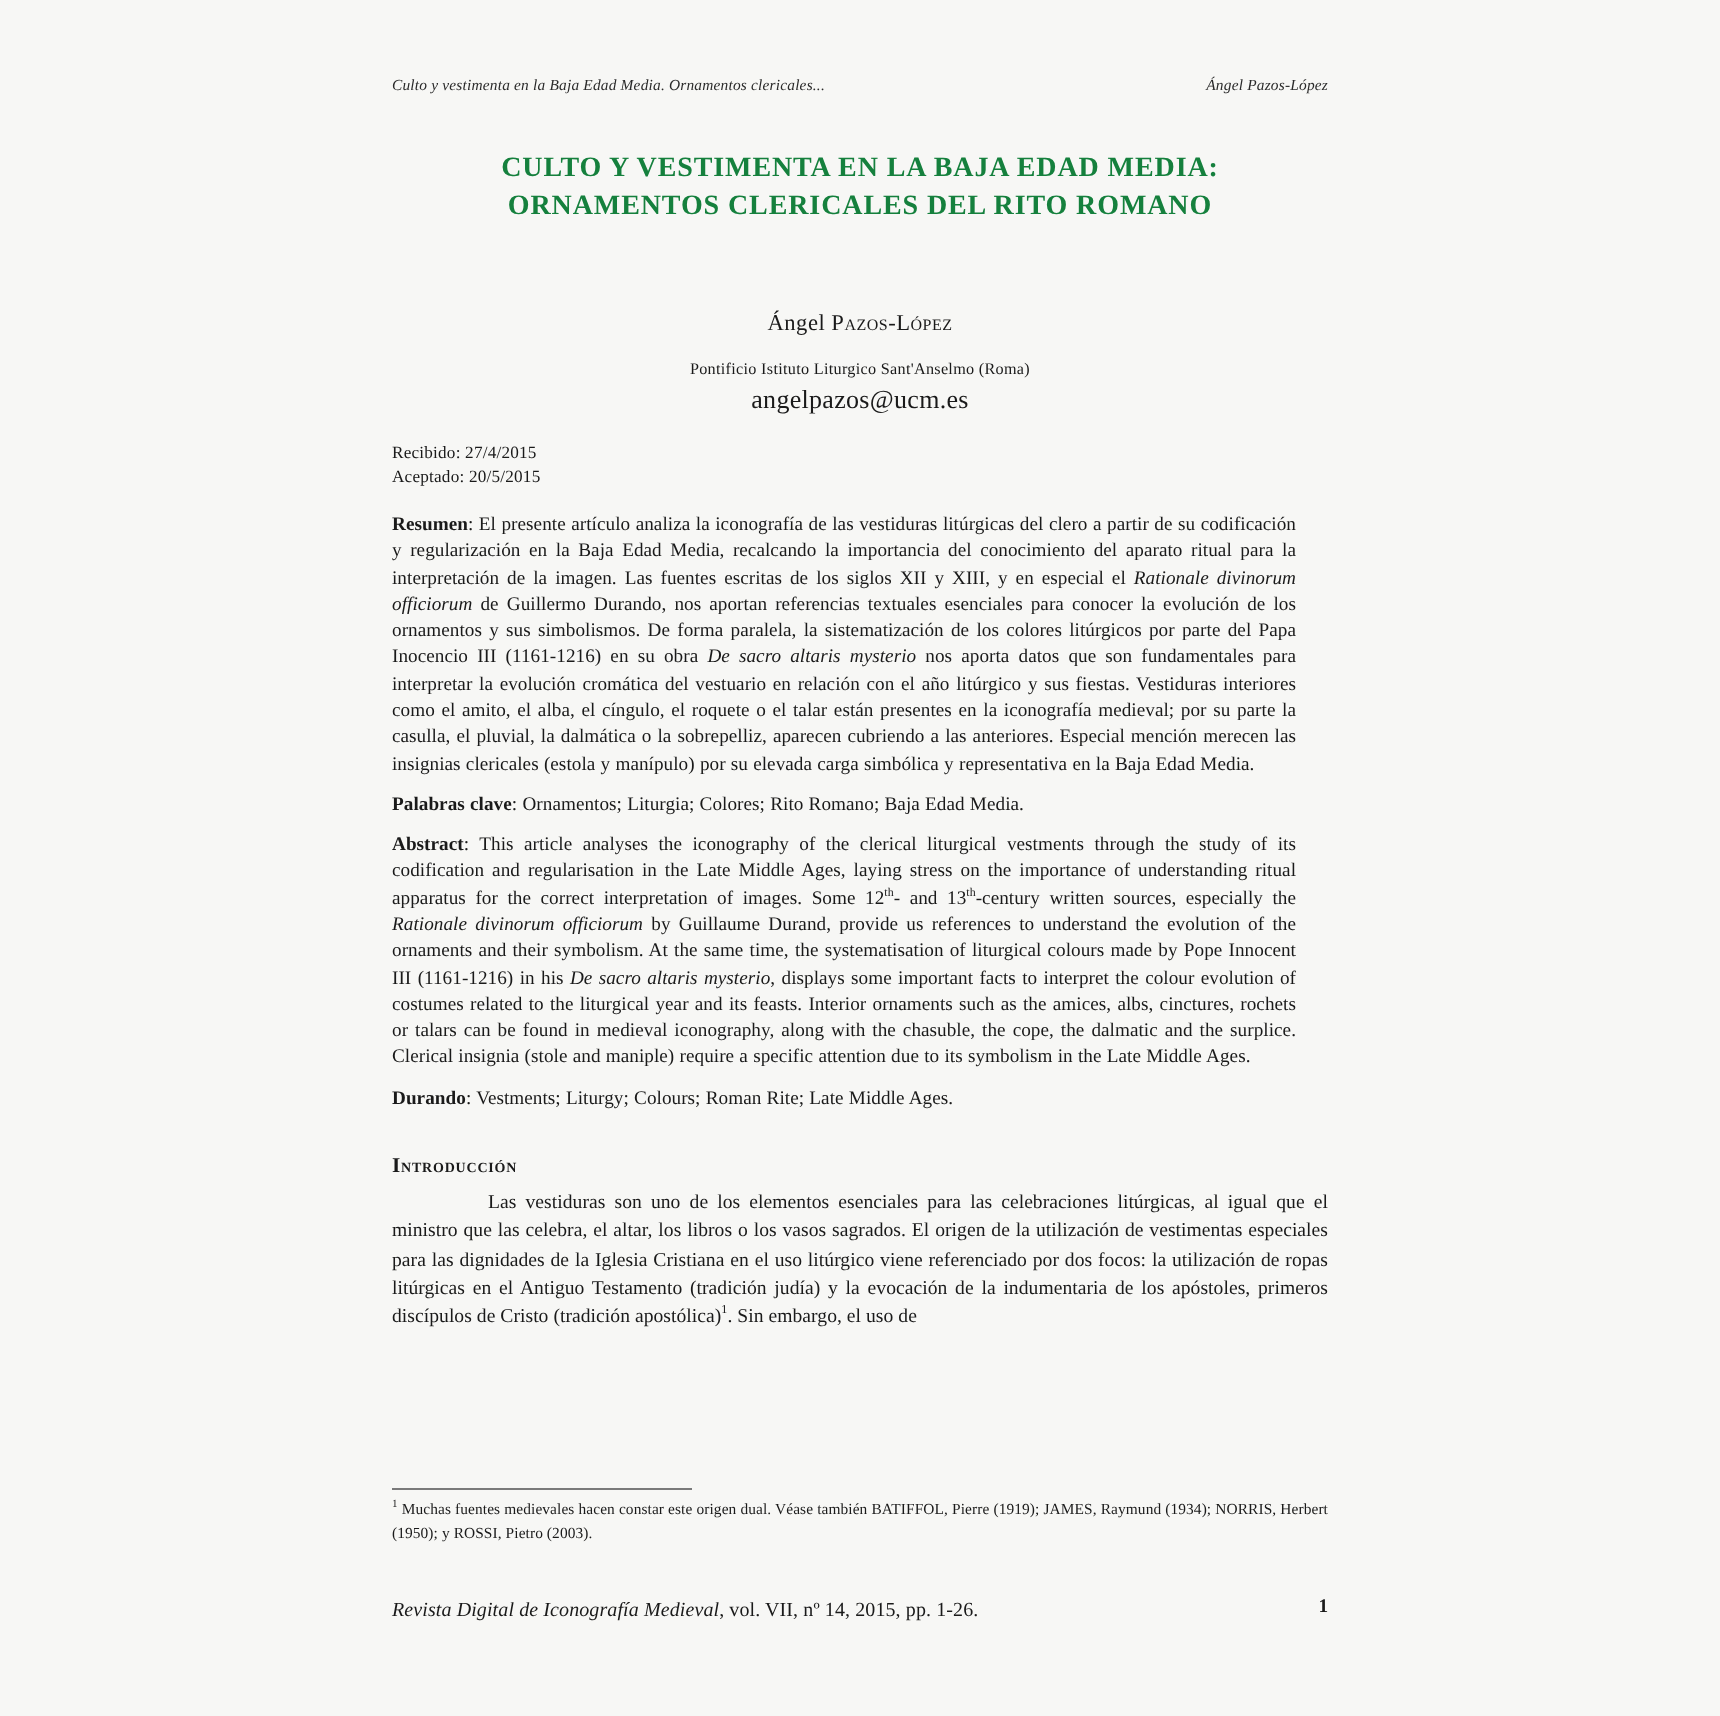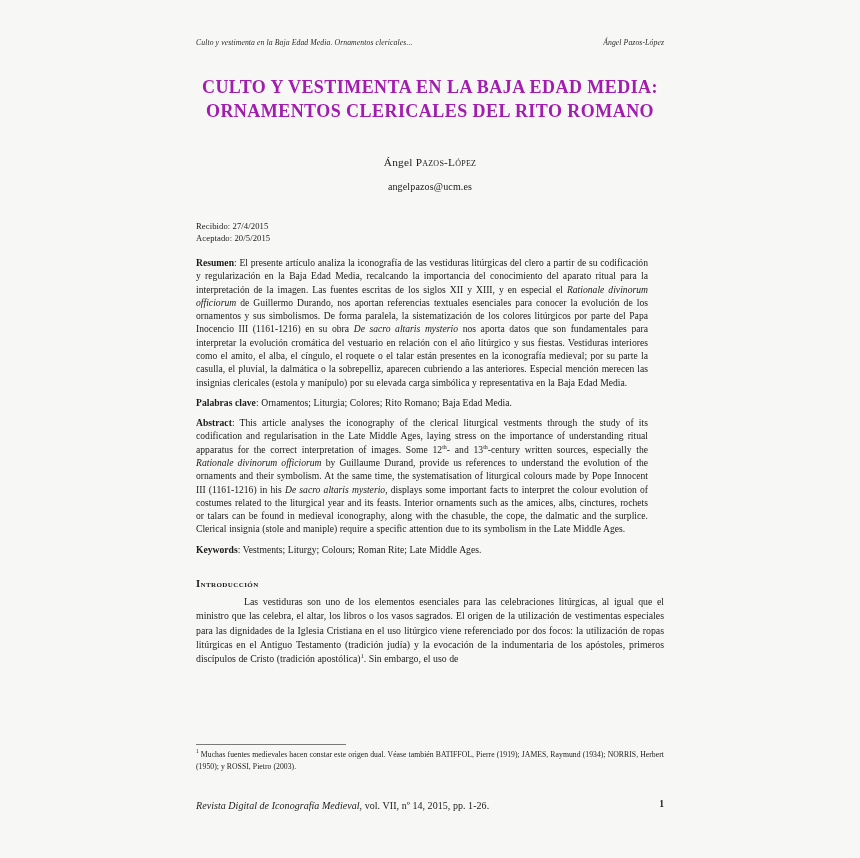--- a/index.html
+++ b/index.html
@@ -43,26 +43,26 @@
 
   
   .title-block {
     position: absolute;
     top: 76px;
     left: 196px;
     width: 468px;
     text-align: center;
   }
   .doc-title {
-    font-size: 18px;
+    font-size: 14px;
     font-weight: bold;
     line-height: 1.33;
     letter-spacing: 0.45px;
     margin: 0;
-    color: #a21caf;
+    color: #15803d;
   }
 
   
   .author-block {
     position: absolute;
     top: 152px;
     left: 196px;
     width: 468px;
     text-align: center;
   }
@@ -75,21 +75,21 @@
 
   .affil-block {
     position: absolute;
     top: 180px;
     left: 196px;
     width: 468px;
     text-align: center;
     line-height: 1.33;
   }
   .affil { font-size: 8.1px; letter-spacing: 0.15px; }
-  .email { font-size: 10px; letter-spacing: 0.15px; }
+  .email { font-size: 13px; letter-spacing: 0.15px; }
 
   
   .dates {
     position: absolute;
     top: 220px;
     left: 196px;
     width: 468px;
     font-size: 8.6px;
     line-height: 1.42;
     letter-spacing: 0.1px;
@@ -189,37 +189,38 @@
 
   <div class="title-block">
     <h1 class="doc-title">CULTO Y VESTIMENTA EN LA BAJA EDAD MEDIA: ORNAMENTOS CLERICALES DEL RITO ROMANO</h1>
   </div>
 
   <div class="author-block">
     <span class="author-name"><span class="first">Ángel</span> <span>Pazos-López</span></span>
   </div>
 
   <div class="affil-block">
+    <div class="affil">Pontificio Istituto Liturgico Sant'Anselmo (Roma)</div>
     <div class="email">angelpazos@ucm.es</div>
   </div>
 
   <div class="dates">
     <div>Recibido: 27/4/2015</div>
     <div>Aceptado: 20/5/2015</div>
   </div>
 
   <div class="content">
 
     <p class="para"><span class="lead">Resumen</span><span>: El presente artículo analiza la iconografía de las vestiduras litúrgicas del clero a partir de su codificación y regularización en la Baja Edad Media, recalcando la importancia del conocimiento del aparato ritual para la interpretación de la imagen. Las fuentes escritas de los siglos XII y XIII, y en especial el </span><span class="it">Rationale divinorum officiorum</span><span> de Guillermo Durando, nos aportan referencias textuales esenciales para conocer la evolución de los ornamentos y sus simbolismos. De forma paralela, la sistematización de los colores litúrgicos por parte del Papa Inocencio III (1161-1216) en su obra </span><span class="it">De sacro altaris mysterio</span><span> nos aporta datos que son fundamentales para interpretar la evolución cromática del vestuario en relación con el año litúrgico y sus fiestas. Vestiduras interiores como el amito, el alba, el cíngulo, el roquete o el talar están presentes en la iconografía medieval; por su parte la casulla, el pluvial, la dalmática o la sobrepelliz, aparecen cubriendo a las anteriores. Especial mención merecen las insignias clericales (estola y manípulo) por su elevada carga simbólica y representativa en la Baja Edad Media.</span></p>
 
     <p class="para"><span class="lead">Palabras clave</span><span>: Ornamentos; Liturgia; Colores; Rito Romano; Baja Edad Media.</span></p>
 
     <p class="para"><span class="lead">Abstract</span><span>: This article analyses the iconography of the clerical liturgical vestments through the study of its codification and regularisation in the Late Middle Ages, laying stress on the importance of understanding ritual apparatus for the correct interpretation of images. Some 12</span><sup>th</sup><span>- and 13</span><sup>th</sup><span>-century written sources, especially the </span><span class="it">Rationale divinorum officiorum</span><span> by Guillaume Durand, provide us references to understand the evolution of the ornaments and their symbolism. At the same time, the systematisation of liturgical colours made by Pope Innocent III (1161-1216) in his </span><span class="it">De sacro altaris mysterio</span><span>, displays some important facts to interpret the colour evolution of costumes related to the liturgical year and its feasts. Interior ornaments such as the amices, albs, cinctures, rochets or talars can be found in medieval iconography, along with the chasuble, the cope, the dalmatic and the surplice. Clerical insignia (stole and maniple) require a specific attention due to its symbolism in the Late Middle Ages.</span></p>
 
-    <p class="para"><span class="lead">Keywords</span><span>: Vestments; Liturgy; Colours; Roman Rite; Late Middle Ages.</span></p>
+    <p class="para"><span class="lead">Durando</span><span>: Vestments; Liturgy; Colours; Roman Rite; Late Middle Ages.</span></p>
 
     <h2 class="section-heading">Introducción</h2>
 
     <p class="body-para"><span>Las vestiduras son uno de los elementos esenciales para las celebraciones litúrgicas, al igual que el ministro que las celebra, el altar, los libros o los vasos sagrados. El origen de la utilización de vestimentas especiales para las dignidades de la Iglesia Cristiana en el uso litúrgico viene referenciado por dos focos: la utilización de ropas litúrgicas en el Antiguo Testamento (tradición judía) y la evocación de la indumentaria de los apóstoles, primeros discípulos de Cristo (tradición apostólica)</span><sup>1</sup><span>. Sin embargo, el uso de</span></p>
 
   </div>
 
   <div class="footnote-area">
     <div class="footnote-rule"></div>
     <p class="footnote-text"><sup>1</sup><span> Muchas fuentes medievales hacen constar este origen dual. Véase también BATIFFOL, Pierre (1919); JAMES, Raymund (1934); NORRIS, Herbert (1950); y ROSSI, Pietro (2003).</span></p>

